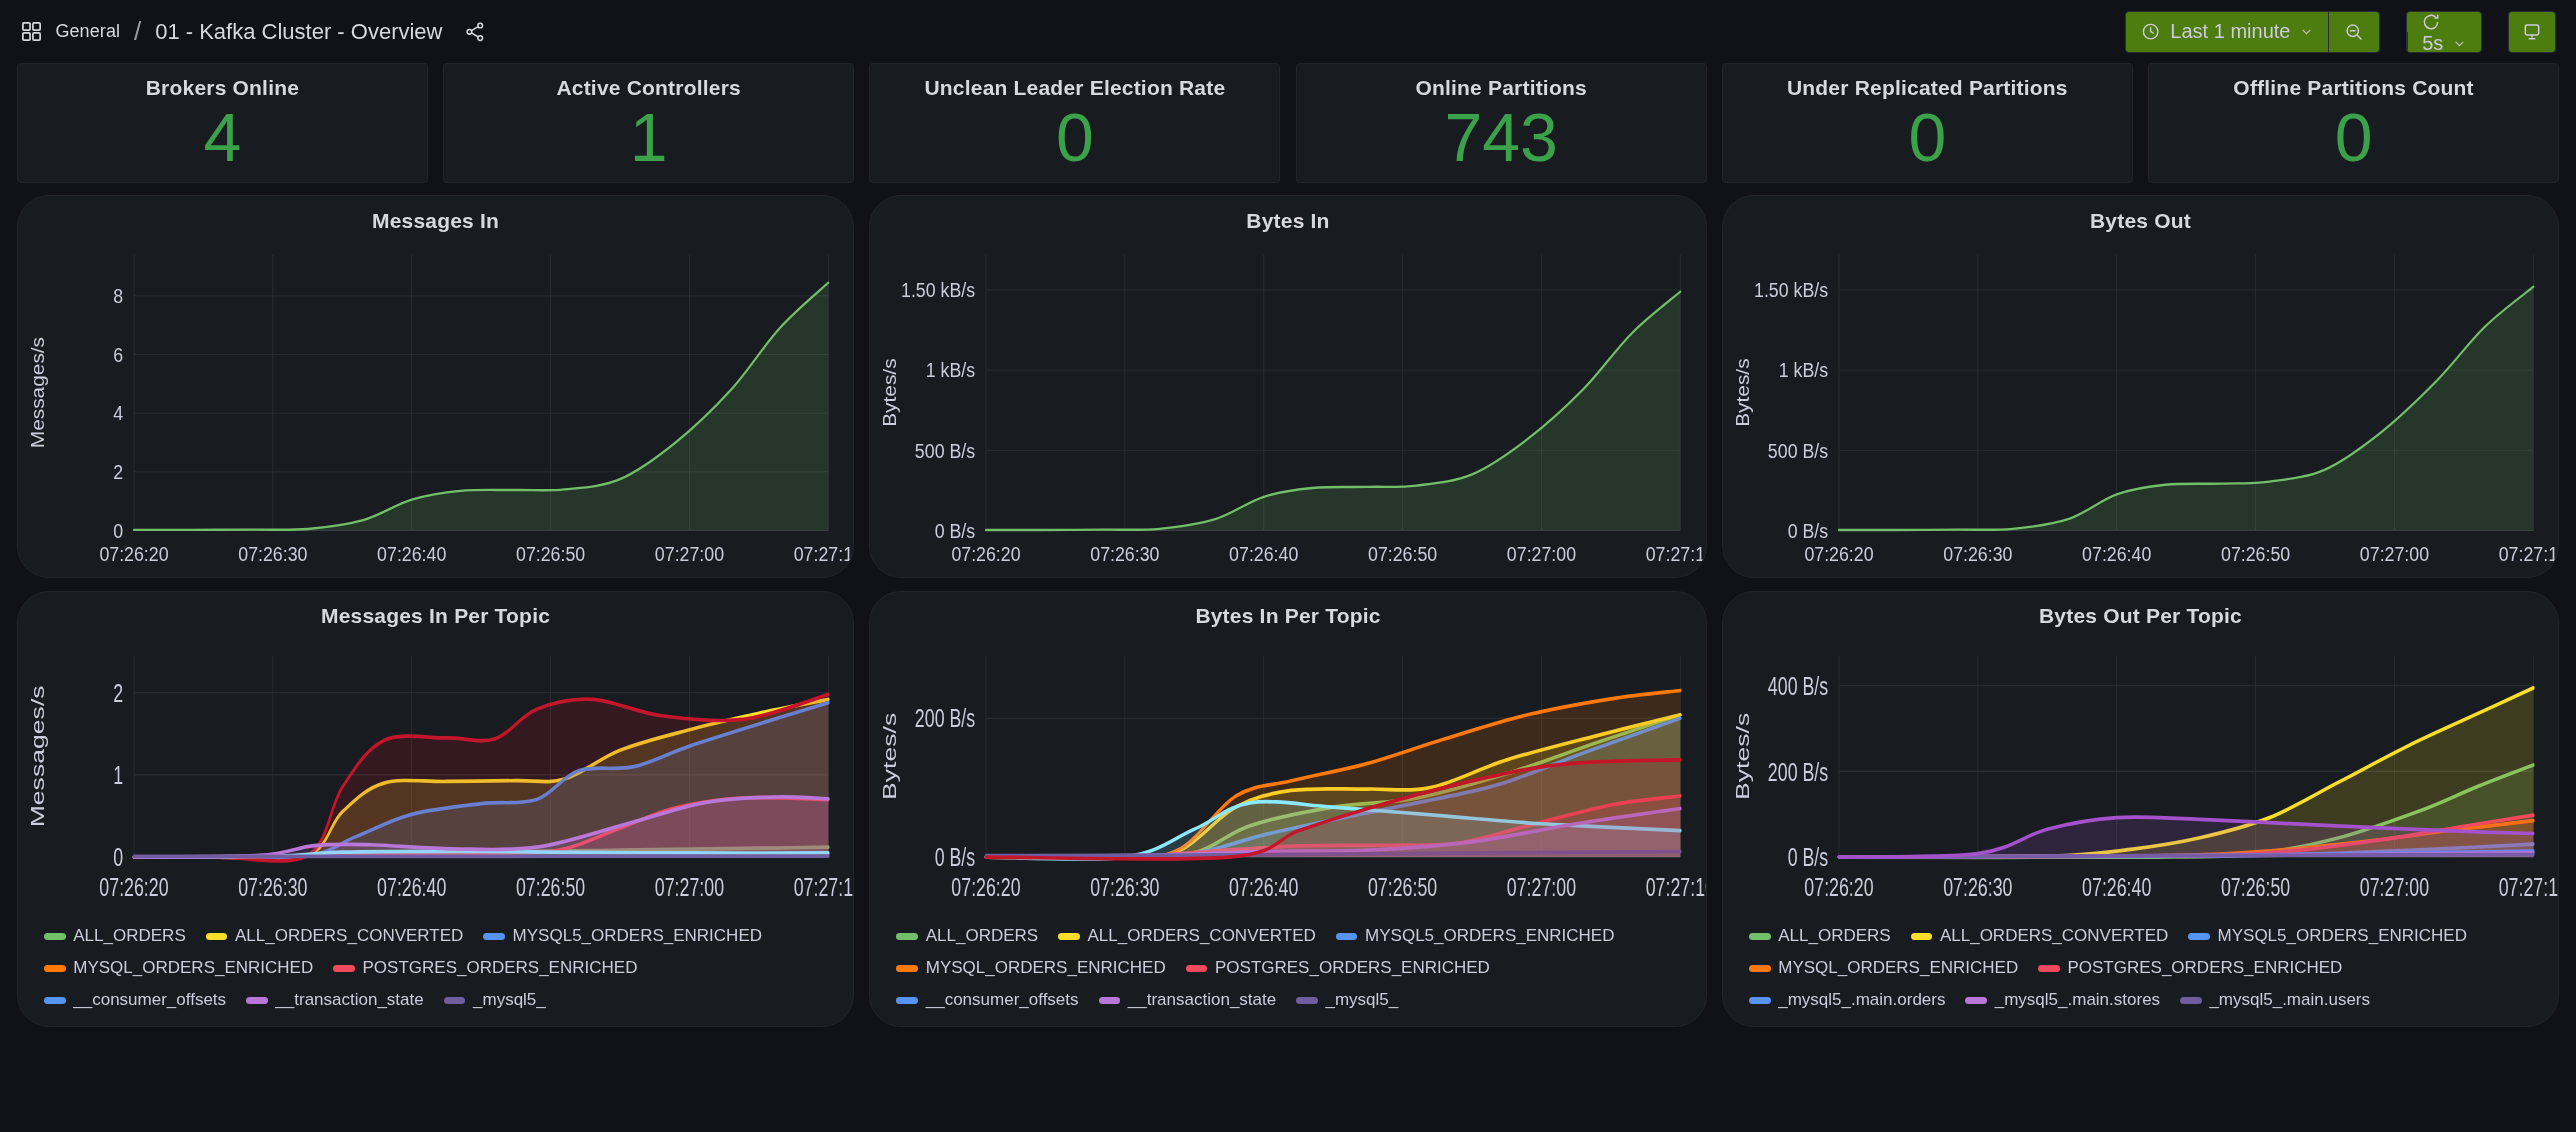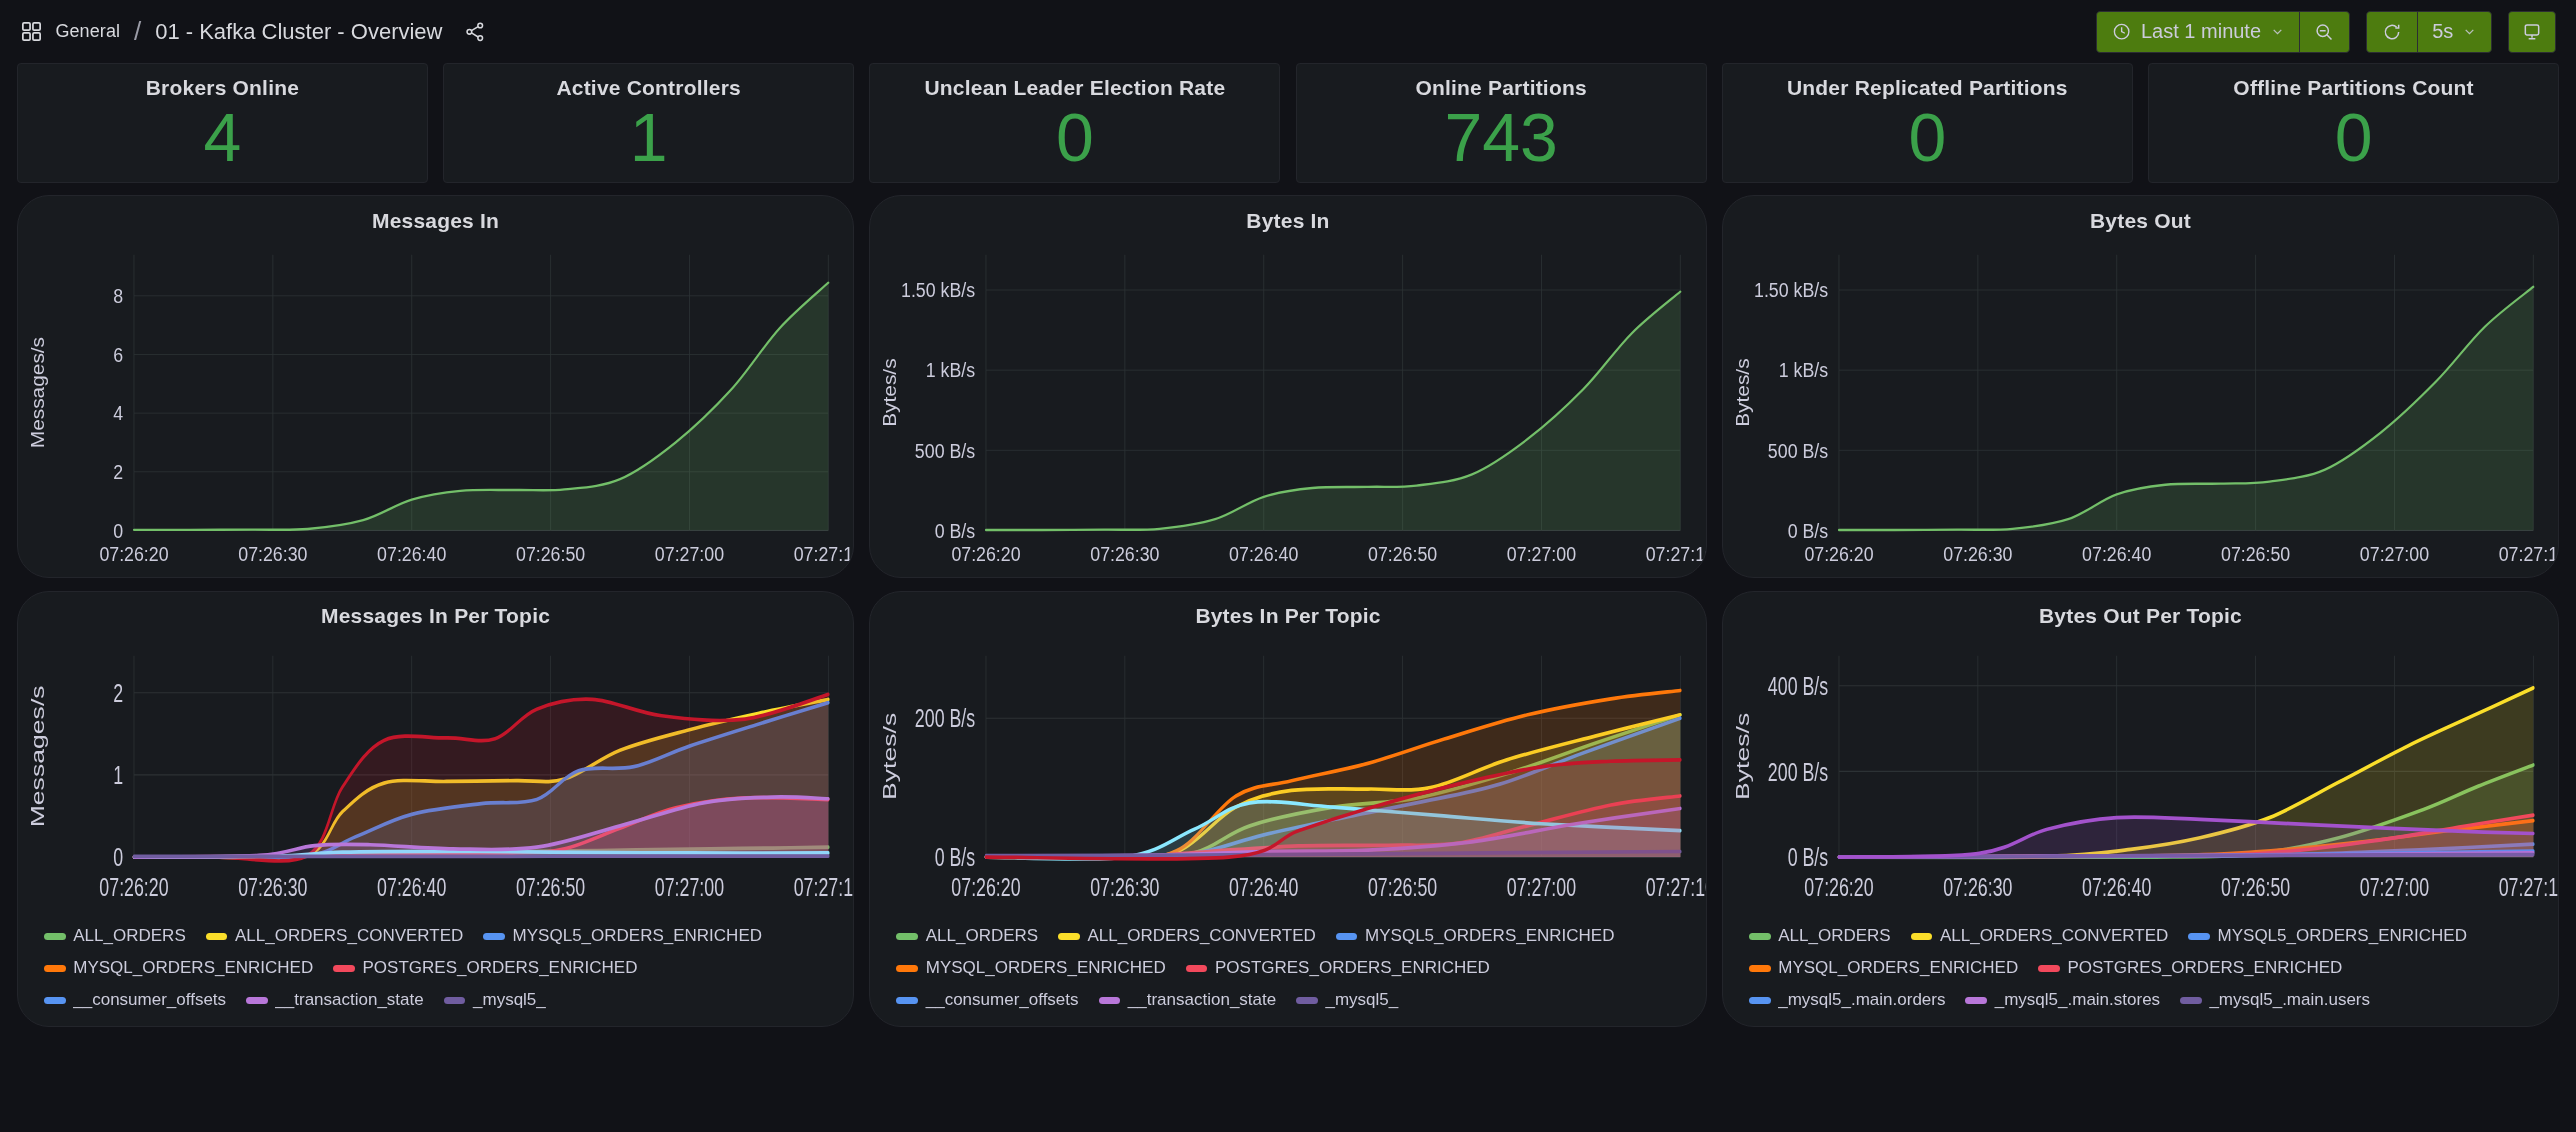--- a/index.html
+++ b/index.html
@@ -27,21 +27,21 @@
   .crumb-title { font-size: 22px; color: #d8d9de; font-weight: 400; }
   .share-icon { width: 21.6px; height: 21.6px; margin-left: 9.3px; display:block; }
 
   .spacer { flex: 1 1 auto; }
 
   .toolgroup {
     display: flex; align-items: flex-start;
     border: 0.8px solid #2b2d33; border-radius: 4.6px;
     background: #4d7c0f; height: 42px; overflow: hidden;
   }
-  .toolgroup + .toolgroup { margin-left: 16px; }
+  .toolgroup + .toolgroup { margin-left: 26px; flex-direction: column; }
   .tool {
     display: flex; align-items: center; gap: 10px;
     height: 100%; padding: 0 14.7px; color: #ccccdc; font-size: 20px;
     background: transparent; border: none; cursor: pointer;
     font-family: "Liberation Sans", sans-serif; white-space: nowrap;
   }
   .tool + .tool { border-left: 0.8px solid #2b2d33; }
   .tool svg { display: block; }
   .chev { width: 13px; height: 13px; opacity: .85; }
   .kiosk {

